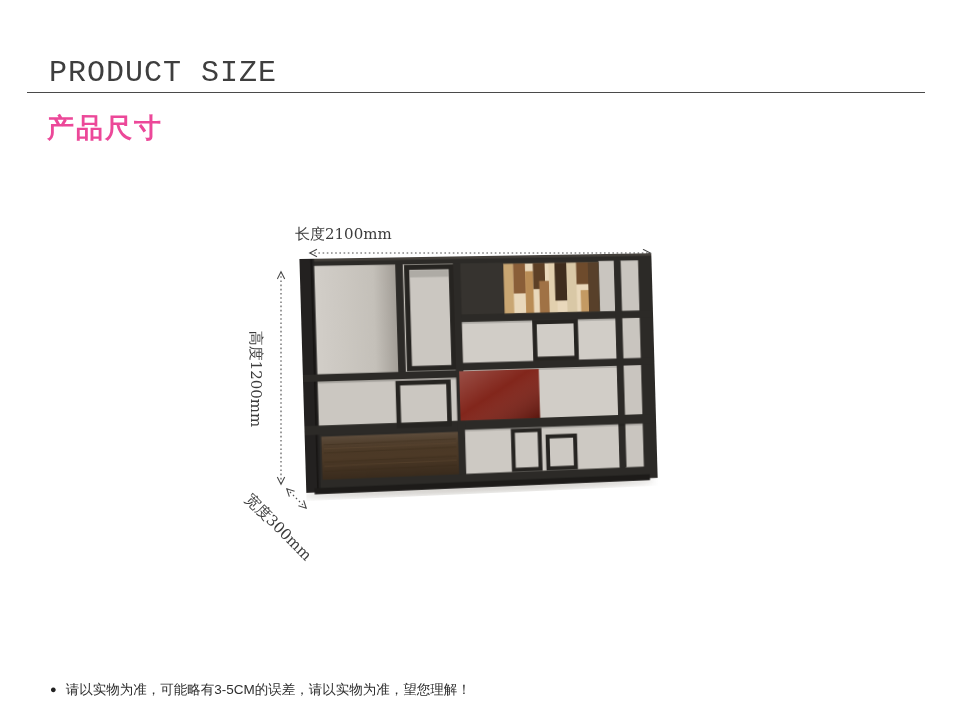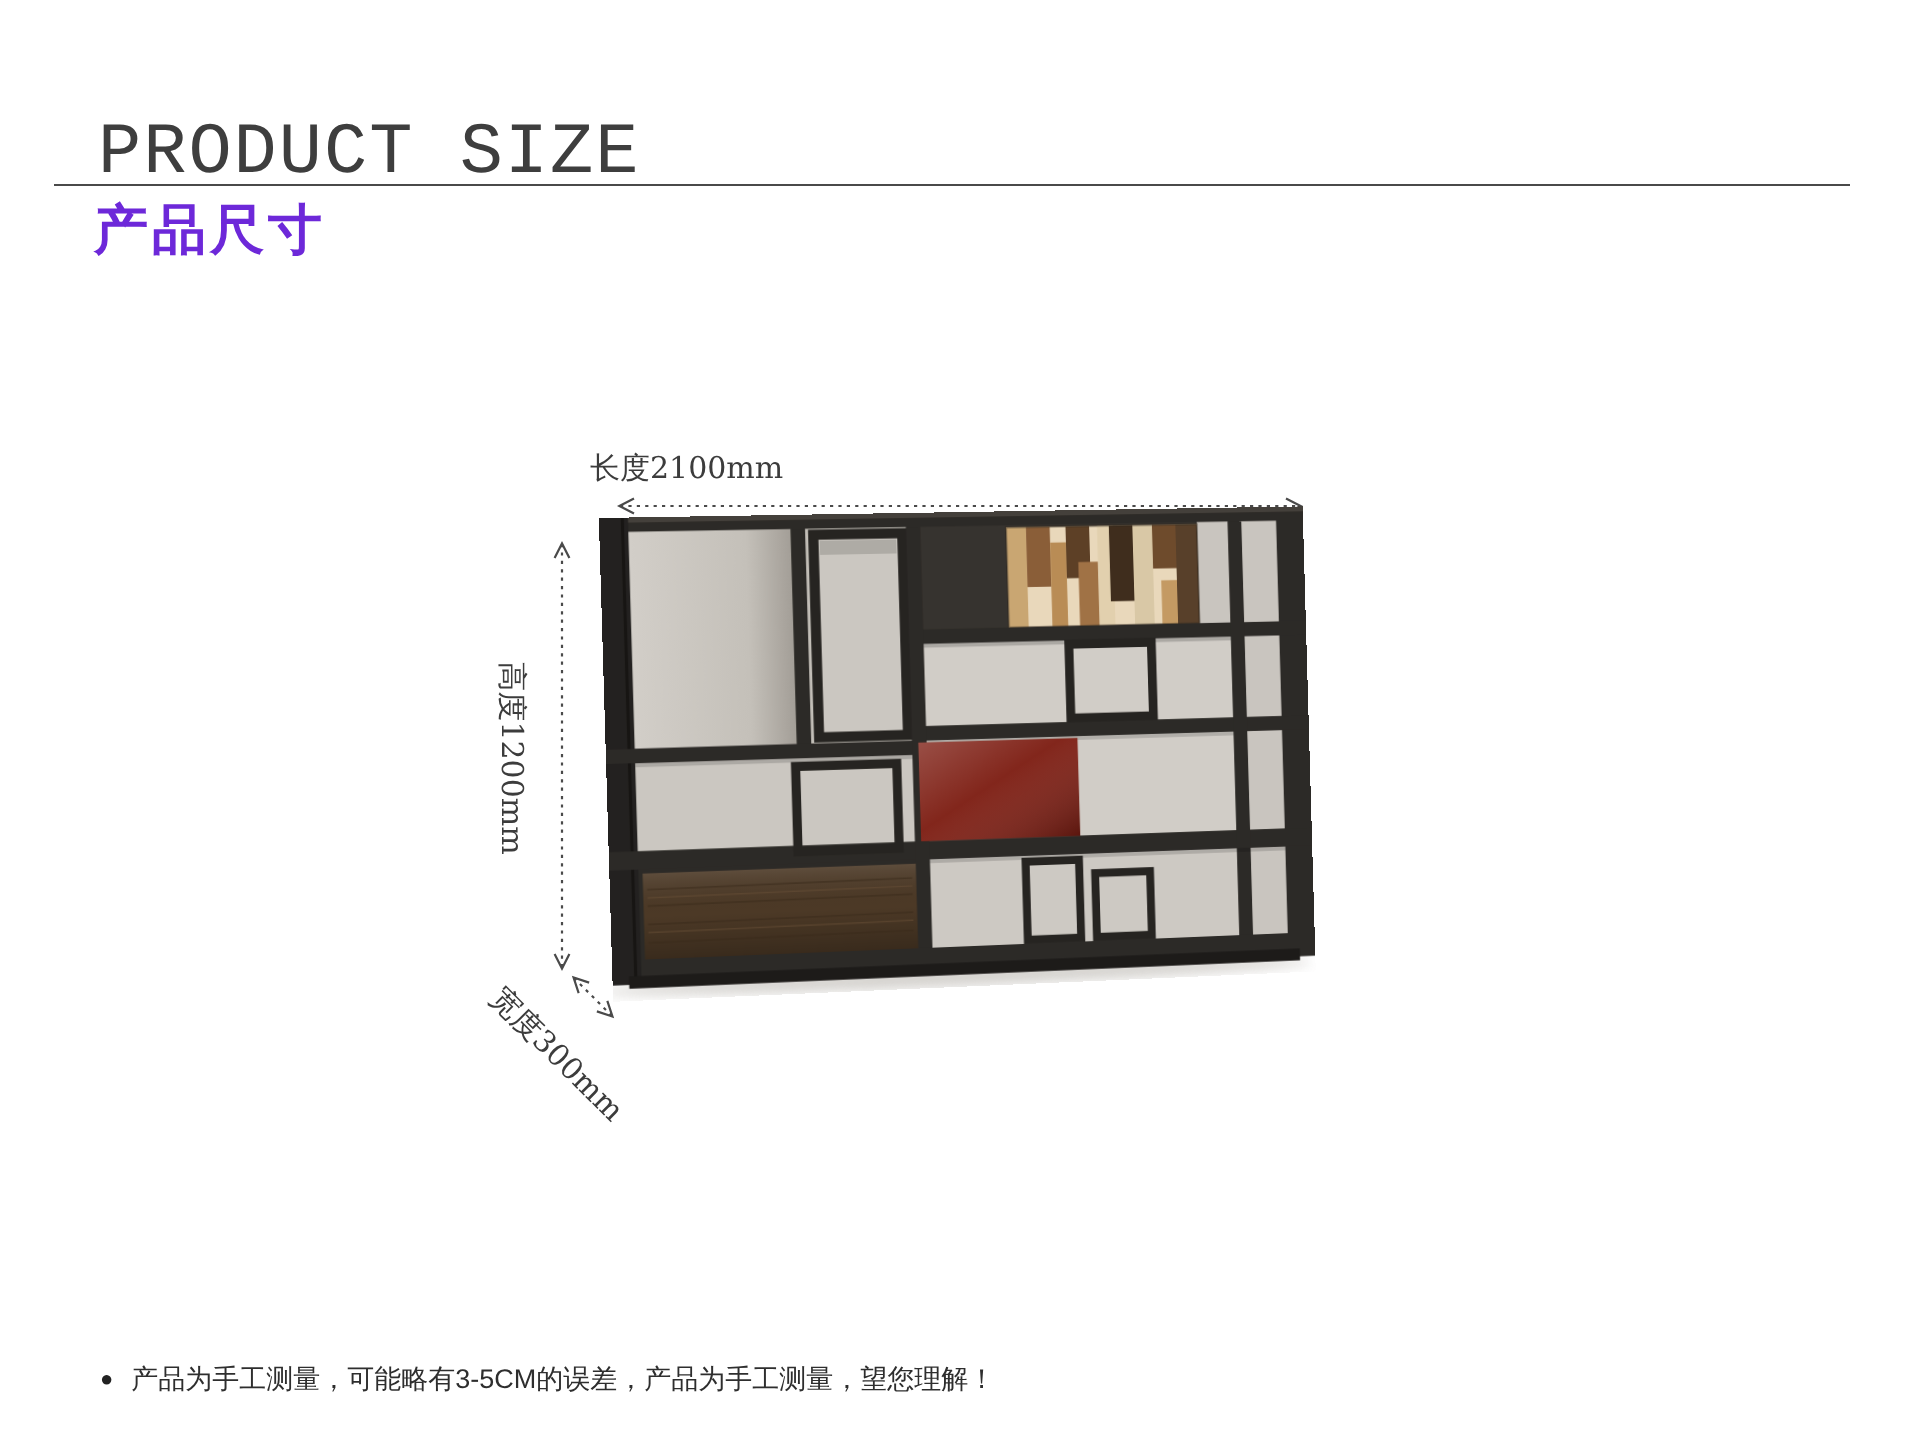--- a/index.html
+++ b/index.html
@@ -1,23 +1,23 @@
 <!DOCTYPE html>
 <html><head>
 <meta charset="utf-8">
 <style>
   html,body{margin:0;padding:0;background:#ffffff;}
   .page{position:relative;width:960px;height:720px;background:#ffffff;overflow:hidden;
         font-family:"Liberation Sans",sans-serif;}
   
   .title-en{position:absolute;left:49px;top:56px;font-family:"Liberation Mono","DejaVu Sans Mono",monospace;
-            font-size:36px;letter-spacing:1px;color:#3e3e3e;white-space:nowrap;}
+            font-size:30px;letter-spacing:1px;color:#3e3e3e;white-space:nowrap;}
   .header-rule{position:absolute;left:27px;top:92px;width:898px;height:0;border-top:1.5px solid #4a4a4a;}
-  .title-zh{position:absolute;left:47px;top:97px;font-size:27px;font-weight:700;letter-spacing:2px;
-            color:#6d28d9;font-family:Liberation Serif, serif;white-space:nowrap;}
+  .title-zh{position:absolute;left:47px;top:110px;font-size:27px;font-weight:700;letter-spacing:2px;
+            color:#ec4899;font-family:Liberation Serif, serif;white-space:nowrap;}
   
   .annot-svg{position:absolute;left:0;top:0;width:960px;height:720px;pointer-events:none;}
   .dim-label{position:absolute;font-family:"DejaVu Serif","Liberation Serif",serif;
              font-size:15px;color:#3c3c3c;white-space:nowrap;}
   .dim-length{left:295px;top:225px;width:350px;}
   .dim-height{left:197px;top:371px;width:120px;height:16px;text-align:center;
               transform:rotate(90deg);transform-origin:center center;}
   .dim-width{left:254px;top:490px;transform:rotate(45deg);transform-origin:0 0;}
   
   .shelf3d{position:absolute;left:303px;top:259px;width:368px;height:242px;
@@ -169,16 +169,16 @@
         </g>
         <g stroke="#6a5138" stroke-width="0.7" opacity="0.5">
           <line x1="18" y1="186" x2="148" y2="185"></line>
             <line x1="18" y1="203" x2="148" y2="202"></line>
         </g>
       </g>
     </svg>
   </div>
 
   <div class="note">
-    <span class="bullet">●</span><span>产品为手工测量，可能略有3-5CM的误差，产品为手工测量，望您理解！</span>
+    <span class="bullet">●</span><span>请以实物为准，可能略有3-5CM的误差，请以实物为准，望您理解！</span>
   </div>
 
 </div>
 
 </body></html>

